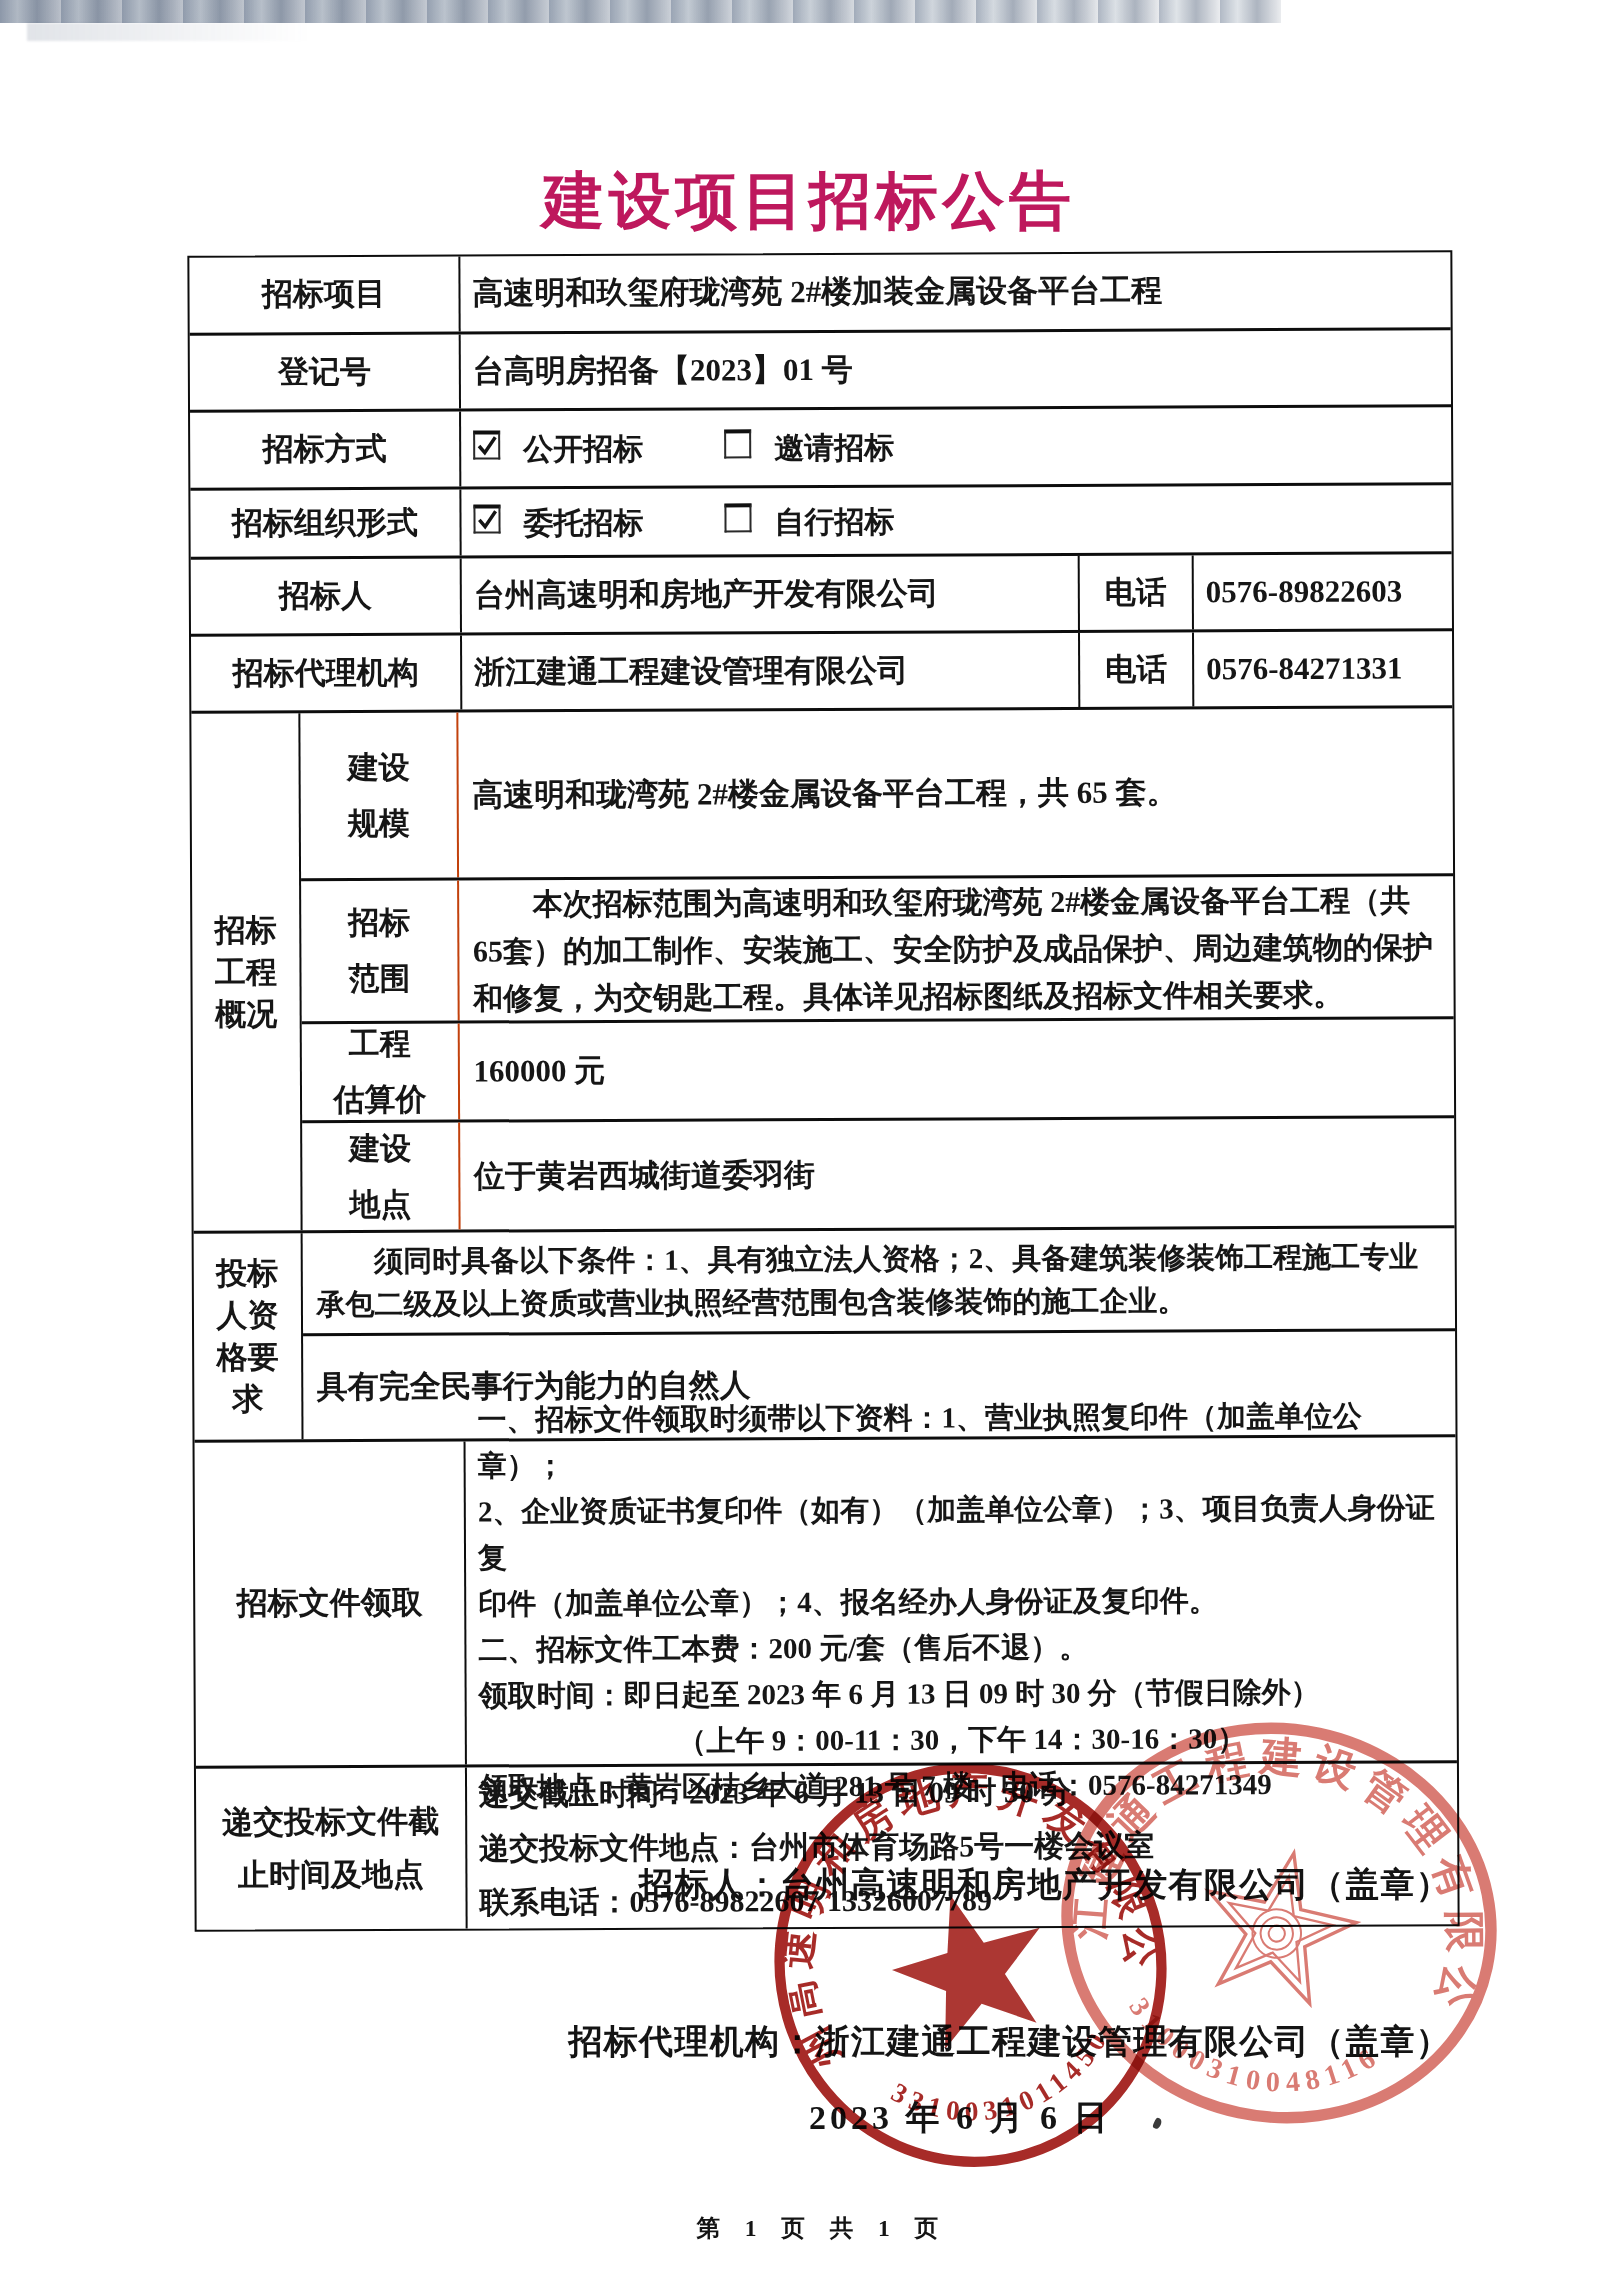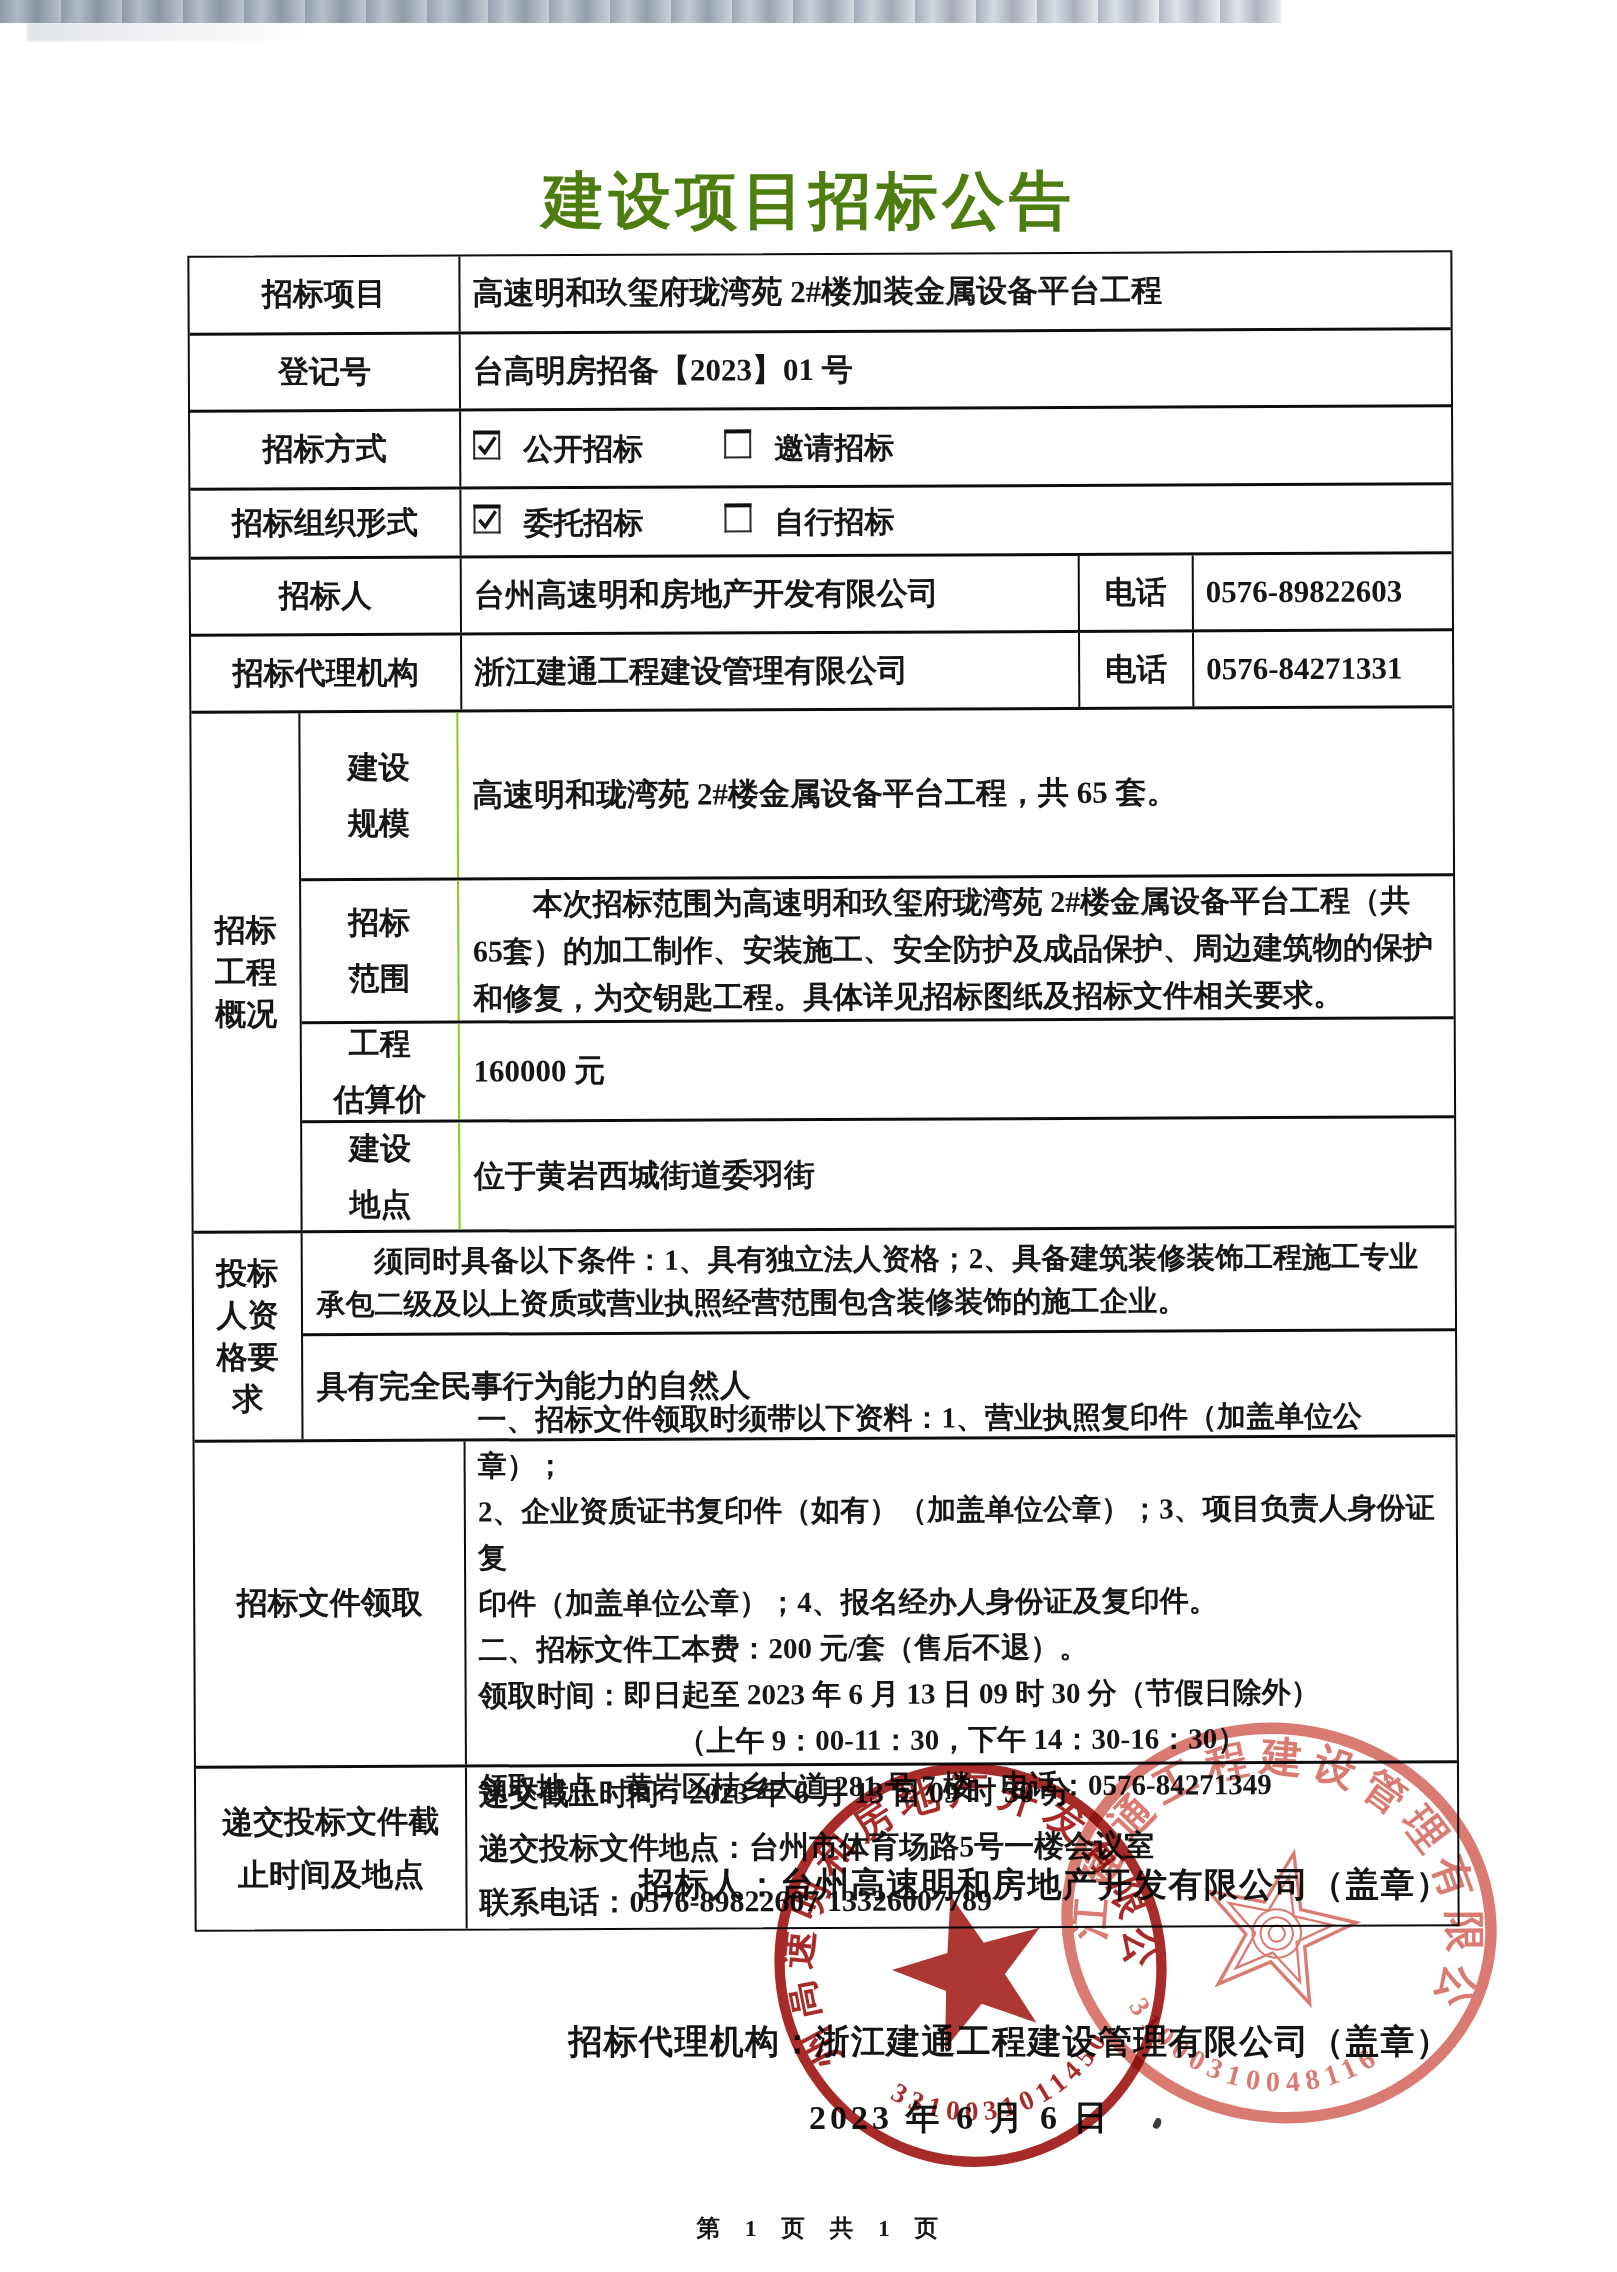--- a/index.html
+++ b/index.html
@@ -23,21 +23,21 @@
   }
   .scan-strip2{
     position:absolute;left:27px;top:23px;width:283px;height:17.5px;
     background:linear-gradient(90deg, rgba(90,105,130,.18), rgba(255,255,255,0));
     filter:blur(1.3px);
   }
   .title{
     position:absolute;left:0;top:159px;width:1618px;
     text-align:center;
     font-size:62px;font-weight:900;letter-spacing:4.7px;
-    color:#4d7c0f;
+    color:#be185d;
   }
   
   .tbl{
     position:absolute;left:191px;top:253px;width:1265px;
     border:2.7px solid #0d0d0d;
     transform:rotate(-0.25deg);
     box-sizing:border-box;
     background:transparent;
   }
   .row{display:flex;box-sizing:border-box;align-items:stretch;}
@@ -62,21 +62,21 @@
     font-size:31px;font-weight:700;text-align:center;
     border-right:2px solid #0d0d0d;padding:20px 0;
   }
   .secbody{flex:1 1 auto;display:flex;flex-direction:column;}
   .subrow{display:flex;box-sizing:border-box;}
   .subrow + .subrow{border-top:3.4px solid #0d0d0d;}
   .colB{
     width:158px;flex:none;box-sizing:border-box;
     display:flex;align-items:center;justify-content:center;
     font-size:31px;font-weight:700;text-align:center;line-height:1.8;
-    border-right:2px solid #84cc16;padding:4px 2.7px;
+    border-right:2px solid #c2410c;padding:4px 2.7px;
   }
   .content{flex:1 1 auto;box-sizing:border-box;display:flex;align-items:center;padding:5.4px 13.5px;font-size:31px;font-weight:700;}
   .para{font-size:30px;line-height:47px;text-indent:2em;font-weight:700;}
   
   .opt{display:flex;align-items:center;margin-right:81px;}
   .cb{
     width:23px;height:23px;flex:none;display:inline-flex;align-items:center;justify-content:center;
     border:2px solid #2a2a2a;border-top:4.7px solid #101010;
     margin-right:23px;position:relative;top:-4px;
   }

